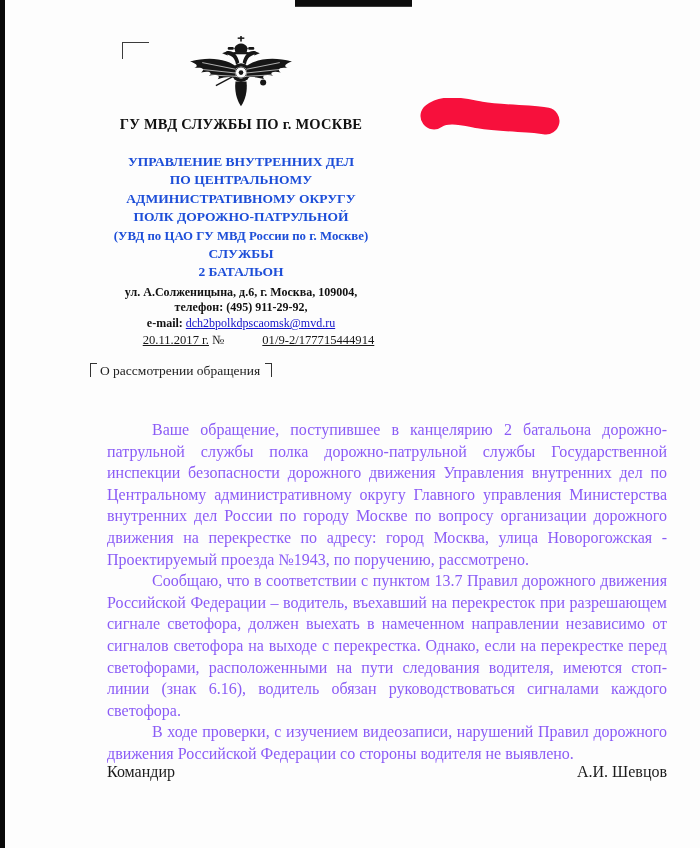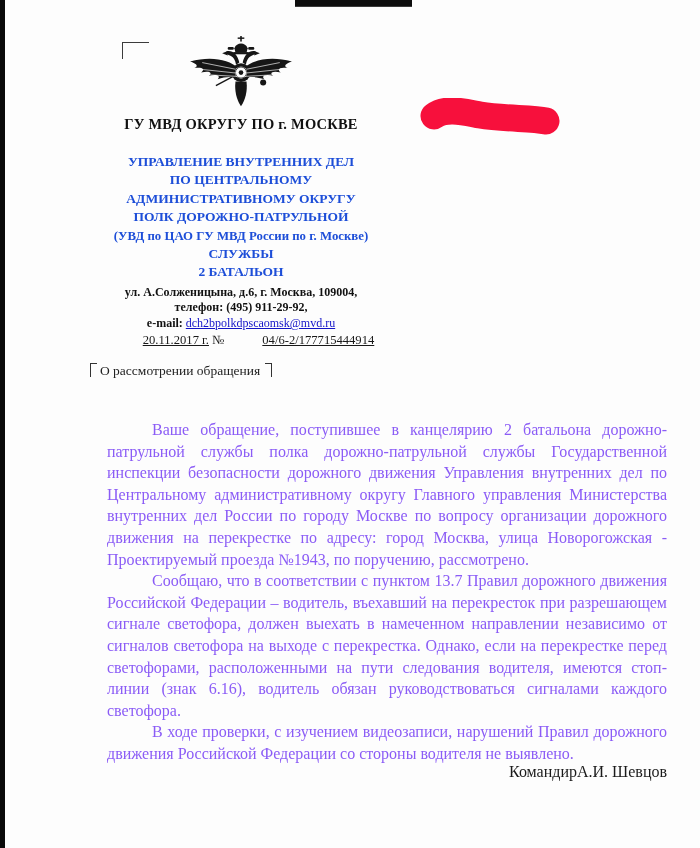--- a/index.html
+++ b/index.html
@@ -38,21 +38,21 @@
   .br-l{border-top:1.3px solid #333;border-left:1.3px solid #333;margin-right:3px;}
   .br-r{border-top:1.3px solid #333;border-right:1.3px solid #333;margin-left:5px;}
 
   
   .body-text{position:absolute;left:107px;top:419px;width:560px;}
   .body-text p{
     margin:0;font-size:16px;line-height:21.6px;text-align:justify;
     text-indent:45px;color:#8b5cf6;
   }
   .signature{position:absolute;left:107px;top:763px;width:560px;
-    display:flex;justify-content:flex-end;font-size:16px;color:#1b1b1b;}
+    display:flex;justify-content:space-between;font-size:16px;color:#1b1b1b;}
 
   
   .redaction-svg{position:absolute;left:408px;top:98px;}
 </style>
 </head>
 <body>
 
 <div class="page">
 
   <div class="scan-left-bar"></div>
@@ -81,21 +81,21 @@
       </g>
       <circle cx="100" cy="66" r="11" fill="#fdfdfd"></circle>
       <circle cx="100" cy="66" r="10" fill="none" stroke="#161616" stroke-width="1.4"></circle>
       <circle cx="100" cy="66" r="4.2" fill="#161616"></circle>
       <g stroke="#fdfdfd" stroke-width="1.2" fill="none">
         <path d="M90,60 L30,48 M92,67 L26,60 M94,73 L40,70"></path>
         <path d="M110,60 L170,48 M108,67 L174,60 M106,73 L160,70"></path>
       </g>
     </svg>
 
-    <div class="agency">ГУ МВД ОКРУГУ ПО г. МОСКВЕ</div>
+    <div class="agency">ГУ МВД СЛУЖБЫ ПО г. МОСКВЕ</div>
 
     <div class="org-block">
       <div class="org-line">УПРАВЛЕНИЕ ВНУТРЕННИХ ДЕЛ</div>
       <div class="org-line">ПО ЦЕНТРАЛЬНОМУ</div>
       <div class="org-line">АДМИНИСТРАТИВНОМУ ОКРУГУ</div>
       <div class="org-line">ПОЛК ДОРОЖНО-ПАТРУЛЬНОЙ</div>
       <div class="org-line small">(УВД по ЦАО ГУ МВД России по г. Москве)</div>
       <div class="org-line">СЛУЖБЫ</div>
       <div class="org-line">2 БАТАЛЬОН</div>
     </div>
@@ -103,21 +103,21 @@
     <div class="addr-block">
       <div class="addr-line">ул. А.Солженицына, д.6, г. Москва, 109004,</div>
       <div class="addr-line">телефон: (495) 911-29-92,</div>
       <div class="addr-line">
         <span>e-mail:</span>
         <a href="#" class="email-link" style="color: rgb(20, 20, 200);">dch2bpolkdpscaomsk@mvd.ru</a>
       </div>
       <div class="ref-line">
         <span class="u">20.11.2017 г.</span>
         <span>№</span>
-        <span class="u">04/6-2/177715444914</span>
+        <span class="u">01/9-2/177715444914</span>
       </div>
     </div>
   </div>
 
   <div class="subject">
     <span class="br br-l"></span><span>О рассмотрении обращения</span><span class="br br-r"></span>
   </div>
 
   <svg class="redaction-svg" width="160" height="48" viewBox="0 0 160 48">
     <path d="M26,18 C38,9 56,14 72,17 C96,21 124,20 138,23" fill="none" stroke-width="27" stroke-linecap="round" style="stroke: rgb(247, 16, 60);"></path>

